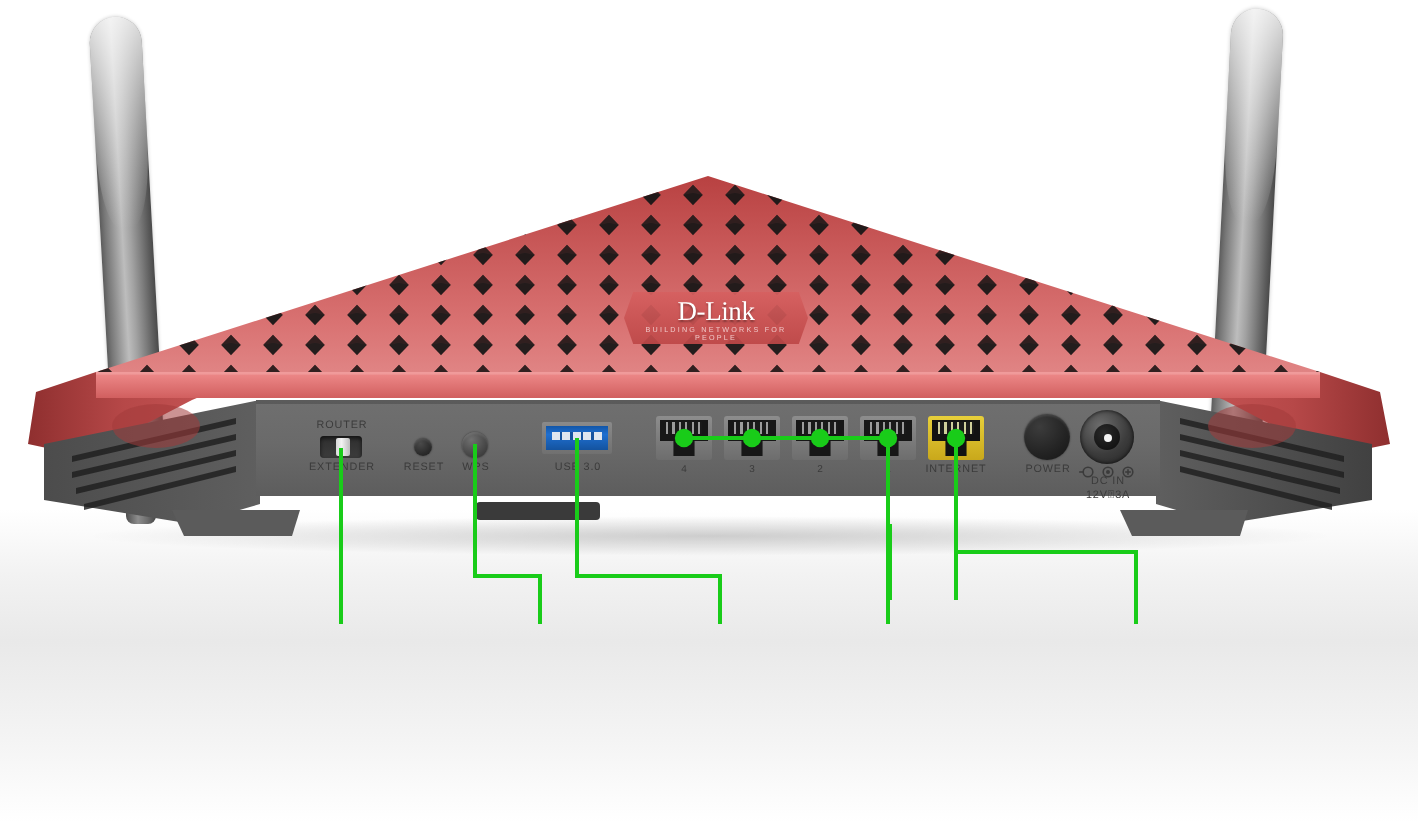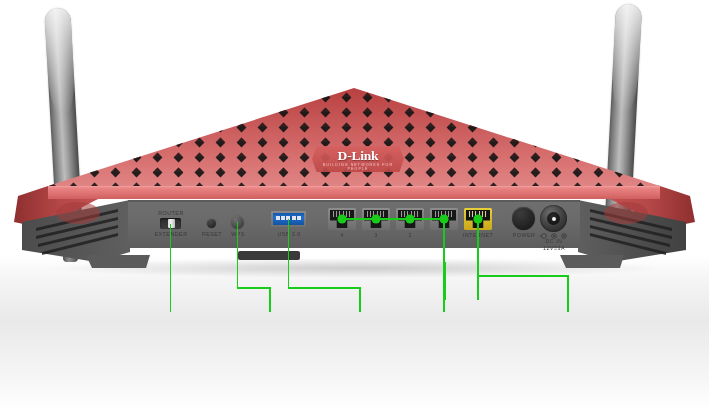--- a/index.html
+++ b/index.html
@@ -153,21 +153,21 @@
   .badge{
     position:absolute;left:312px;top:146px;width:92px;height:26px;
   }
   .badge .plate{
     position:absolute;inset:0;
     background:linear-gradient(to bottom,rgba(214,96,96,.92),rgba(189,71,71,.92));
     clip-path:polygon(5% 0,95% 0,100% 50%,95% 100%,5% 100%,0 50%);
   }
   .badge .wm{
     position:absolute;left:0;right:0;top:2px;
-    font-size:13.5px;font-weight:bold;color:#ffffff;text-align:center;
+    font-size:13.5px;font-weight:normal;color:#ffffff;text-align:center;
     font-family:"Liberation Serif", serif;letter-spacing:-.2px;
     text-shadow:0 1px 1px rgba(0,0,0,.35);
   }
   .badge .sub{
     position:absolute;left:0;right:0;top:17px;
     font-size:3.6px;color:#f0c7c7;text-align:center;letter-spacing:1.1px;
     font-family:"Liberation Sans", sans-serif;
   }
   .shadow-ground{
     position:absolute;left:40px;top:258px;width:630px;height:20px;

